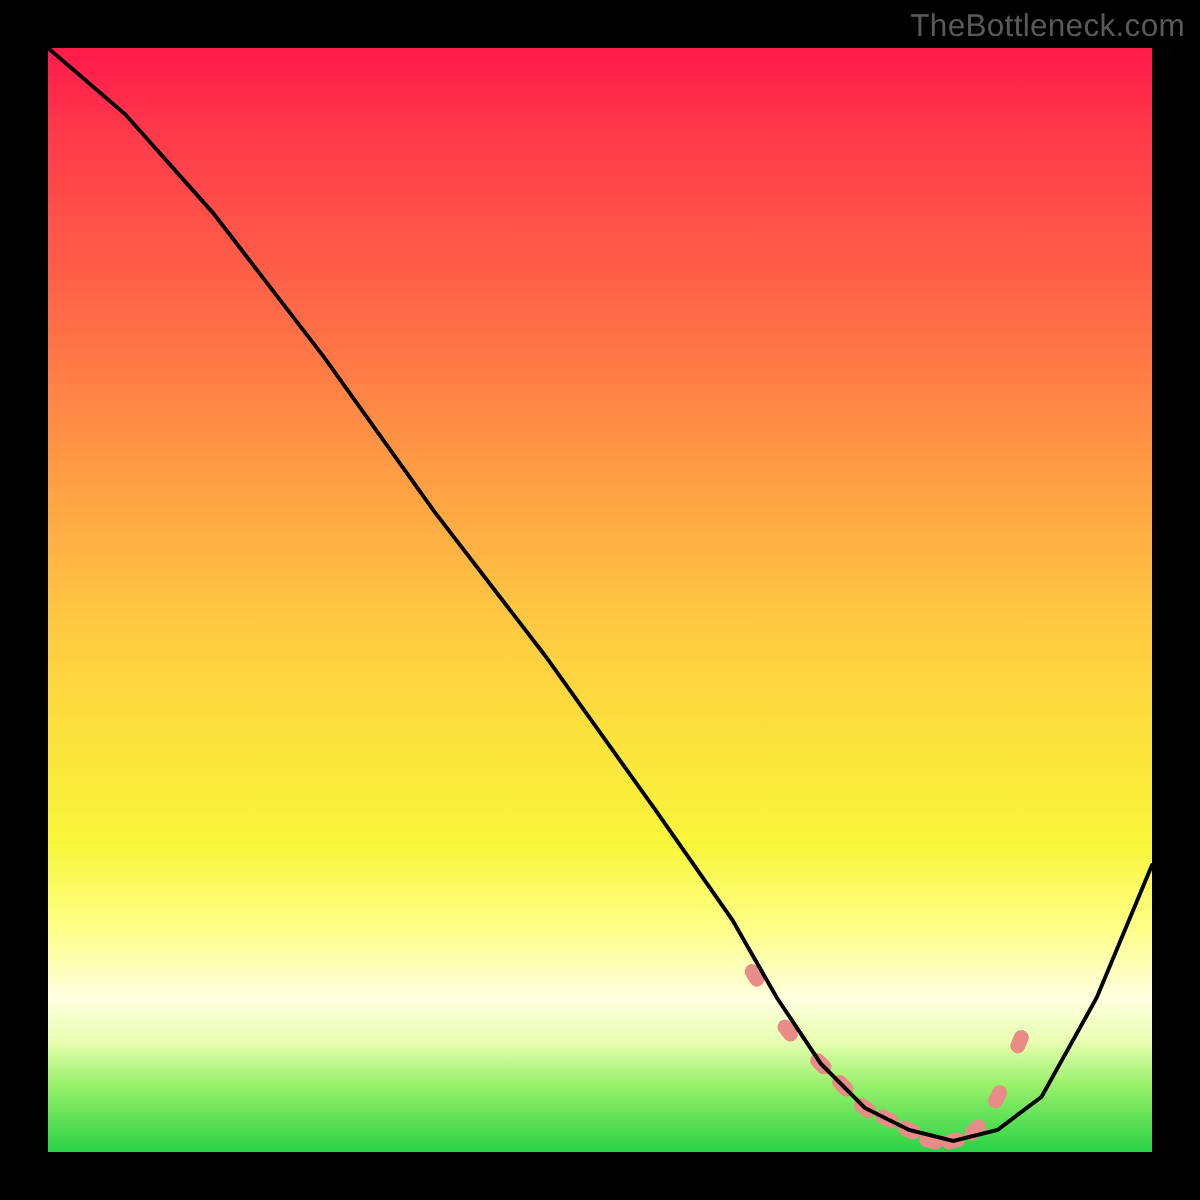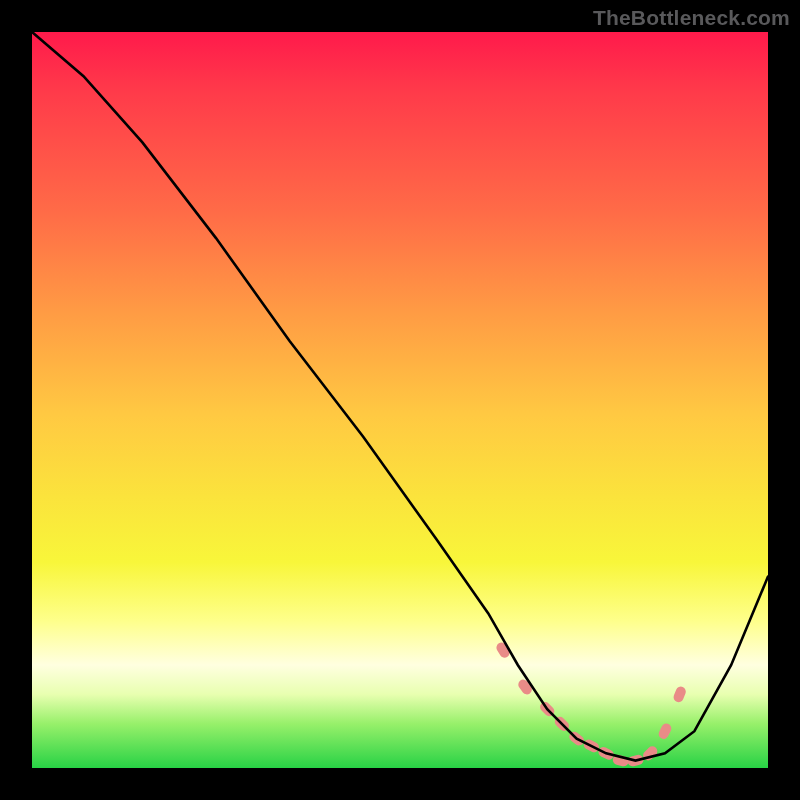--- a/index.html
+++ b/index.html
@@ -42,21 +42,21 @@
       #28d245 100%
     );
   }
   .watermark {
     position: absolute;
     top: 6px;
     right: 10px;
     color: #59595b;
     font-size: 21px;
     letter-spacing: 0.2px;
-    font-weight: 700;
+    font-weight: 400;
   }
   svg.curve {
     position: absolute;
     left: 0;
     top: 0;
     width: 736px;
     height: 736px;
     overflow: visible;
   }
 </style>

